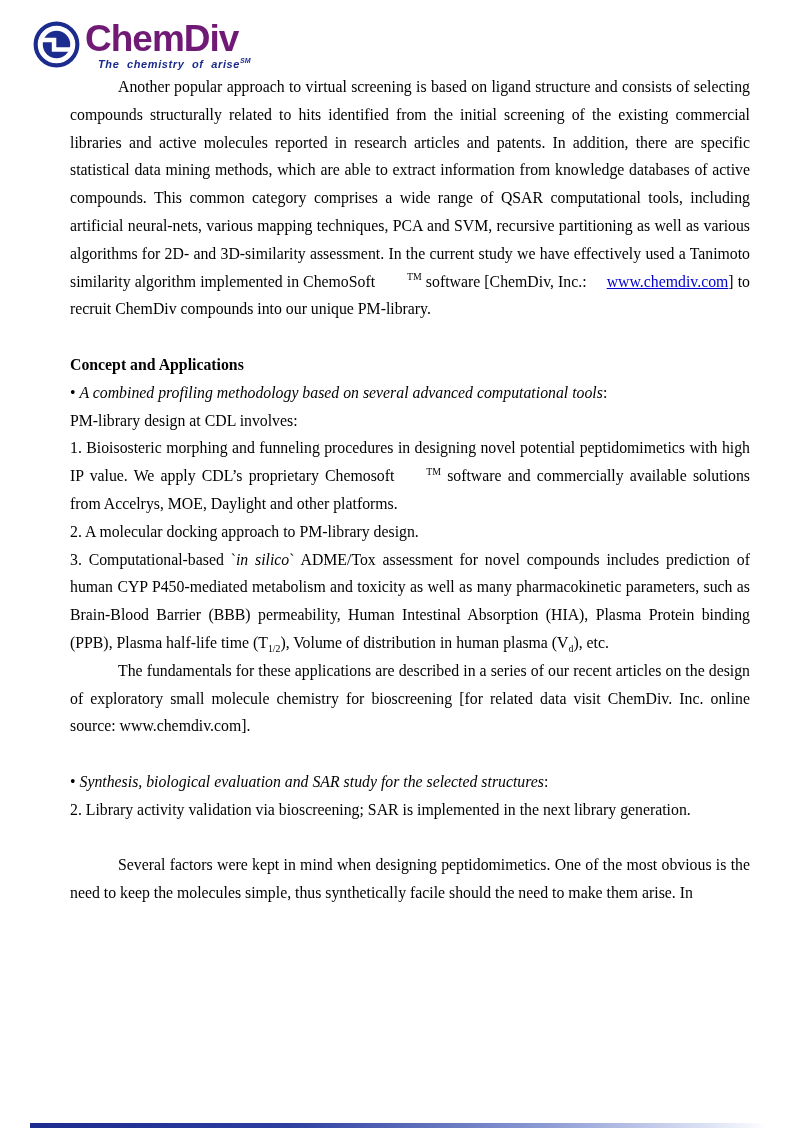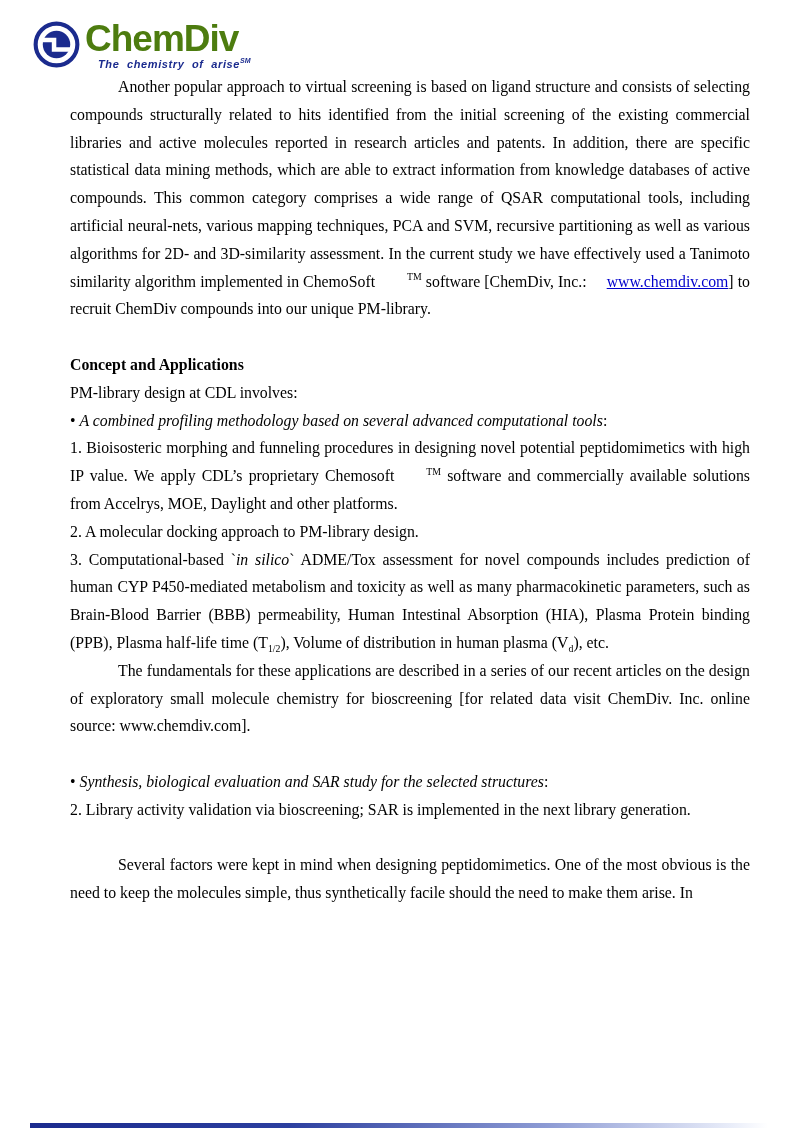--- a/index.html
+++ b/index.html
@@ -8,21 +8,21 @@
     width:800px;height:1131px;
     margin:0 auto;background:#ffffff;overflow:hidden;
     font-family:"Liberation Serif", serif;color:#000;
   }
   
   .logo{position:absolute;top:21px;left:33px;display:flex;align-items:flex-start;}
   .logo-icon{width:47px;height:47px;flex:0 0 auto;}
   .logo-textcol{margin-left:5px;padding-top:1px;}
   .logo-wordmark{
     font-family:"Liberation Sans", sans-serif;font-weight:700;
-    font-size:37px;line-height:34px;letter-spacing:-1px;color:#4d7c0f;
+    font-size:37px;line-height:34px;letter-spacing:-1px;color:#701a75;
   }
   .logo-tagline{
     font-family:"Liberation Sans", sans-serif;font-style:italic;font-weight:700;
     font-size:11px;color:#1b2b8e;letter-spacing:0.6px;word-spacing:4px;
     margin-top:1px;margin-left:13px;white-space:nowrap;
   }
   .logo-tagline .sm{font-size:7px;vertical-align:super;letter-spacing:0;}
   
   .doc-body{
     position:absolute;top:73px;left:70px;width:680px;
@@ -58,22 +58,22 @@
     <span class="logo-textcol">
       <span class="logo-wordmark">ChemDiv</span>
       <div class="logo-tagline"><span>The chemistry of arise</span><span class="sm">SM</span></div>
     </span>
   </div>
 
   <div class="doc-body" id="doc-body">
       <p class="para indent"><span>Another popular approach to virtual screening is based on ligand structure and consists of selecting compounds structurally related to hits identified from the initial screening of the existing commercial libraries and active molecules reported in research articles and patents. In addition, there are specific statistical data mining methods, which are able to extract information from knowledge databases of active compounds. This common category comprises a wide range of QSAR computational tools, including artificial neural-nets, various mapping techniques, PCA and SVM, recursive partitioning as well as various algorithms for 2D- and 3D-similarity assessment. In the current study we have effectively used a Tanimoto similarity algorithm implemented in ChemoSoft</span><span class="sup">TM</span><span> software [ChemDiv, Inc.: </span><a class="lnk">www.chemdiv.com</a><span>] to recruit ChemDiv compounds into our unique PM-library.</span></p>
       <div class="spacer"></div>
       <p class="para"><span class="bd">Concept and Applications</span></p>
+      <p class="para"><span>• </span><span class="it">A combined profiling methodology based on several advanced computational tools</span><span>:</span></p>
       <p class="para"><span>PM-library design at CDL involves:</span></p>
-      <p class="para"><span>• </span><span class="it">A combined profiling methodology based on several advanced computational tools</span><span>:</span></p>
       <p class="para"><span>1. Bioisosteric morphing and funneling procedures in designing novel potential peptidomimetics with high IP value. We apply CDL’s proprietary Chemosoft</span><span class="sup">TM</span><span> software and commercially available solutions from Accelrys, MOE, Daylight and other platforms.</span></p>
       <p class="para"><span>2. A molecular docking approach to PM-library design.</span></p>
       <p class="para"><span>3. Computational-based `</span><span class="it">in silico</span><span>` ADME/Tox assessment for novel compounds includes prediction of human CYP P450-mediated metabolism and toxicity as well as many pharmacokinetic parameters, such as Brain-Blood Barrier (BBB) permeability, Human Intestinal Absorption (HIA), Plasma Protein binding (PPB), Plasma half-life time (T</span><span class="sub">1/2</span><span>), Volume of distribution in human plasma (V</span><span class="sub">d</span><span>), etc.</span></p>
       <p class="para indent"><span>The fundamentals for these applications are described in a series of our recent articles on the design of exploratory small molecule chemistry for bioscreening [for related data visit ChemDiv. Inc. online source: www.chemdiv.com].</span></p>
       <div class="spacer"></div>
       <p class="para"><span>• </span><span class="it">Synthesis, biological evaluation and SAR study for the selected structures</span><span>:</span></p>
       <p class="para"><span>2. Library activity validation via bioscreening; SAR is implemented in the next library generation.</span></p>
       <div class="spacer"></div>
       <p class="para indent"><span>Several factors were kept in mind when designing peptidomimetics. One of the most obvious is the need to keep the molecules simple, thus synthetically facile should the need to make them arise. In</span></p>
     </div>

